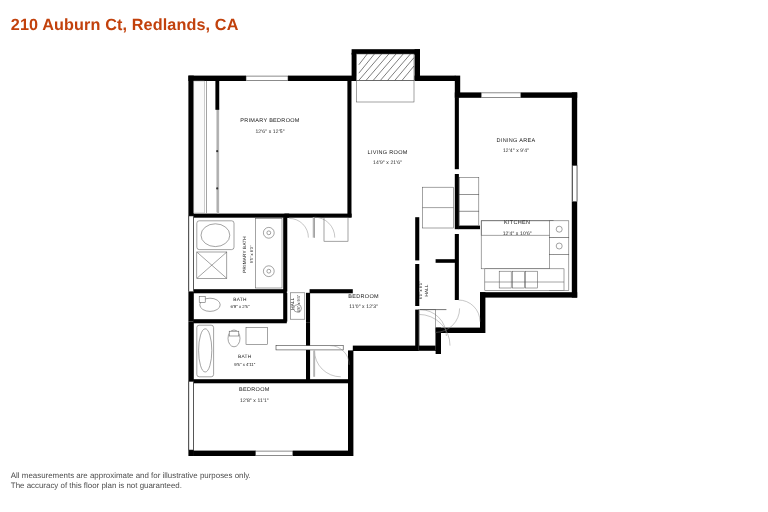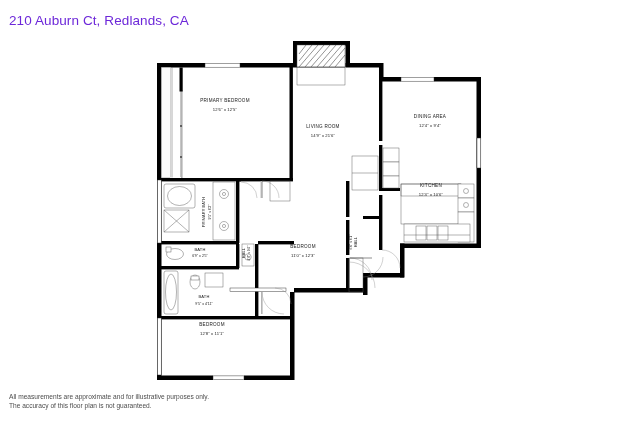--- a/index.html
+++ b/index.html
@@ -12,22 +12,22 @@
     height: 427px;
     position: relative;
     font-family: "Liberation Sans", sans-serif;
     overflow: hidden;
   }
   #page-title {
     position: absolute;
     left: 9px;
     top: 13px;
     font-size: 13.5px;
-    font-weight: normal;
-    color: #6d28d9;
+    font-weight: bold;
+    color: #c2410c;
     letter-spacing: 0.1px;
     white-space: nowrap;
   }
   #disclaimer {
     position: absolute;
     left: 9px;
     top: 392px;
     font-size: 6.6px;
     line-height: 9.4px;
     color: #4d4d4d;

